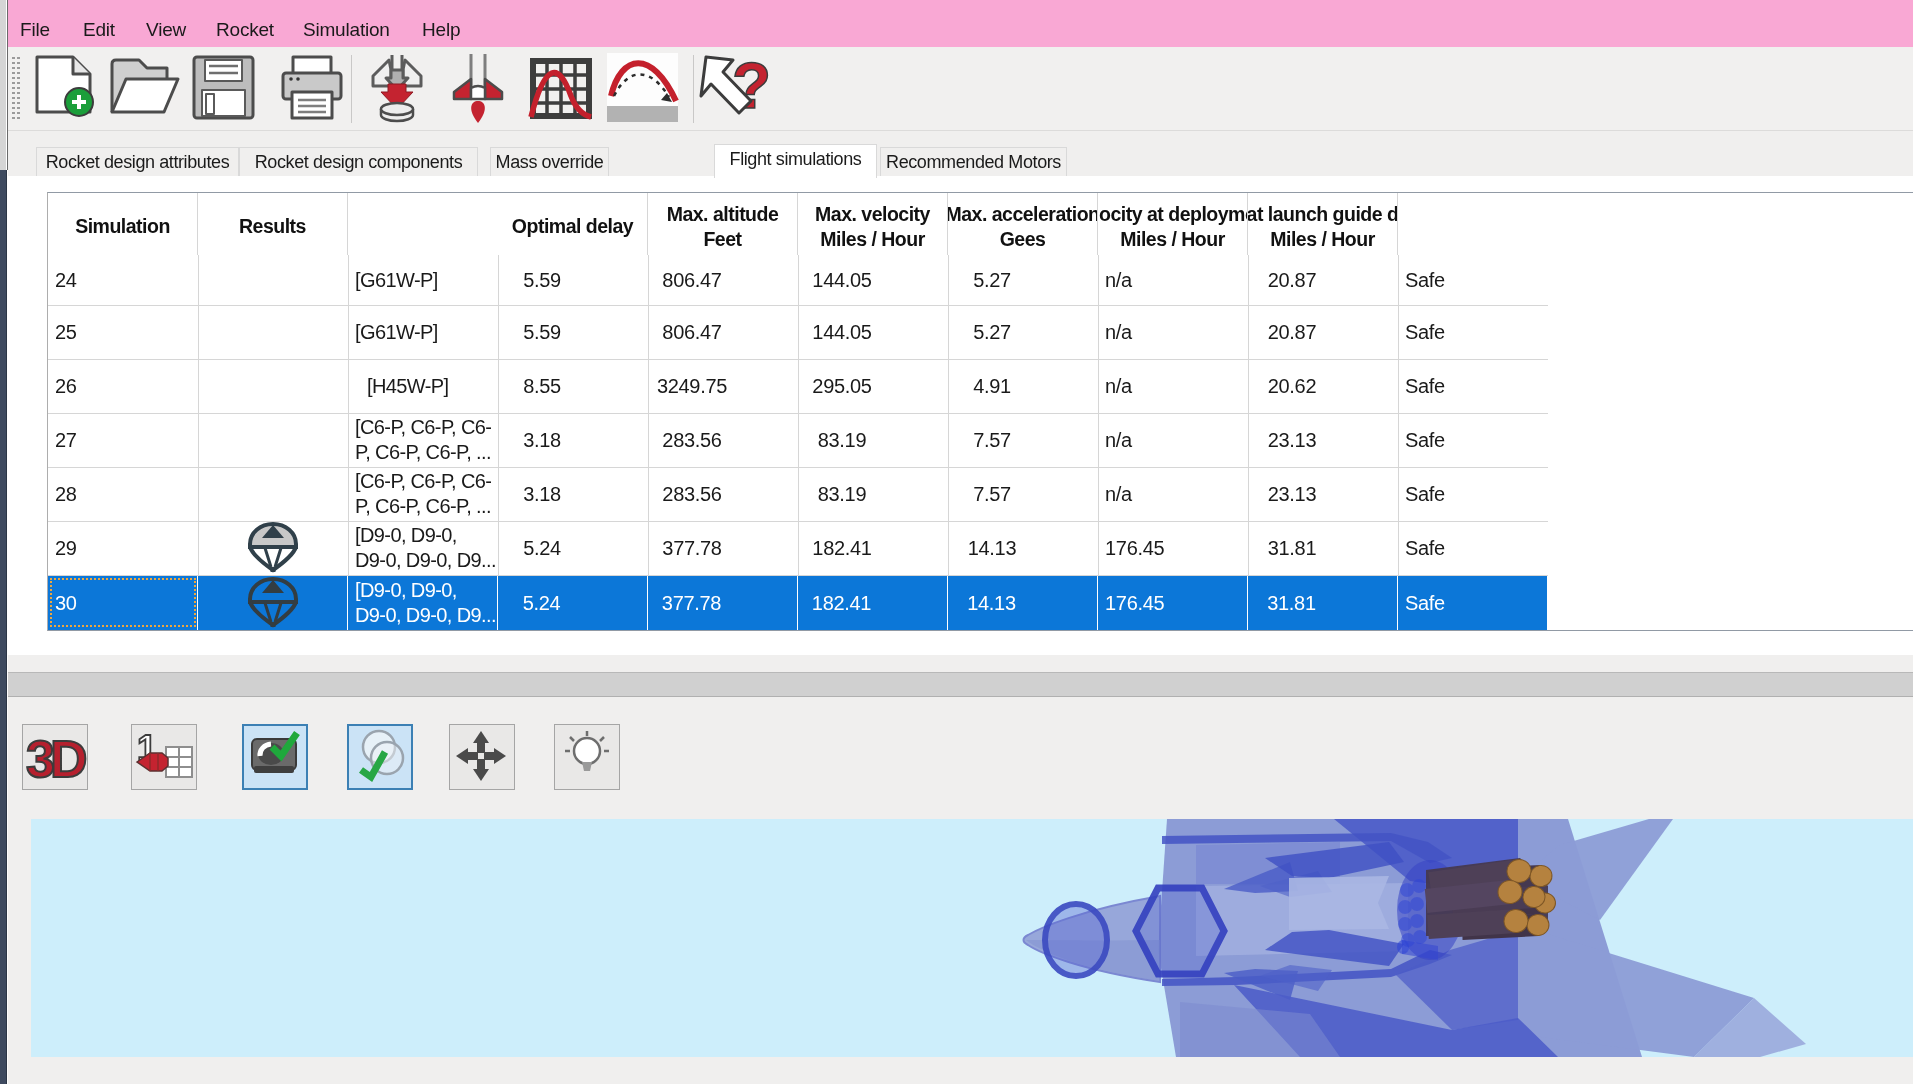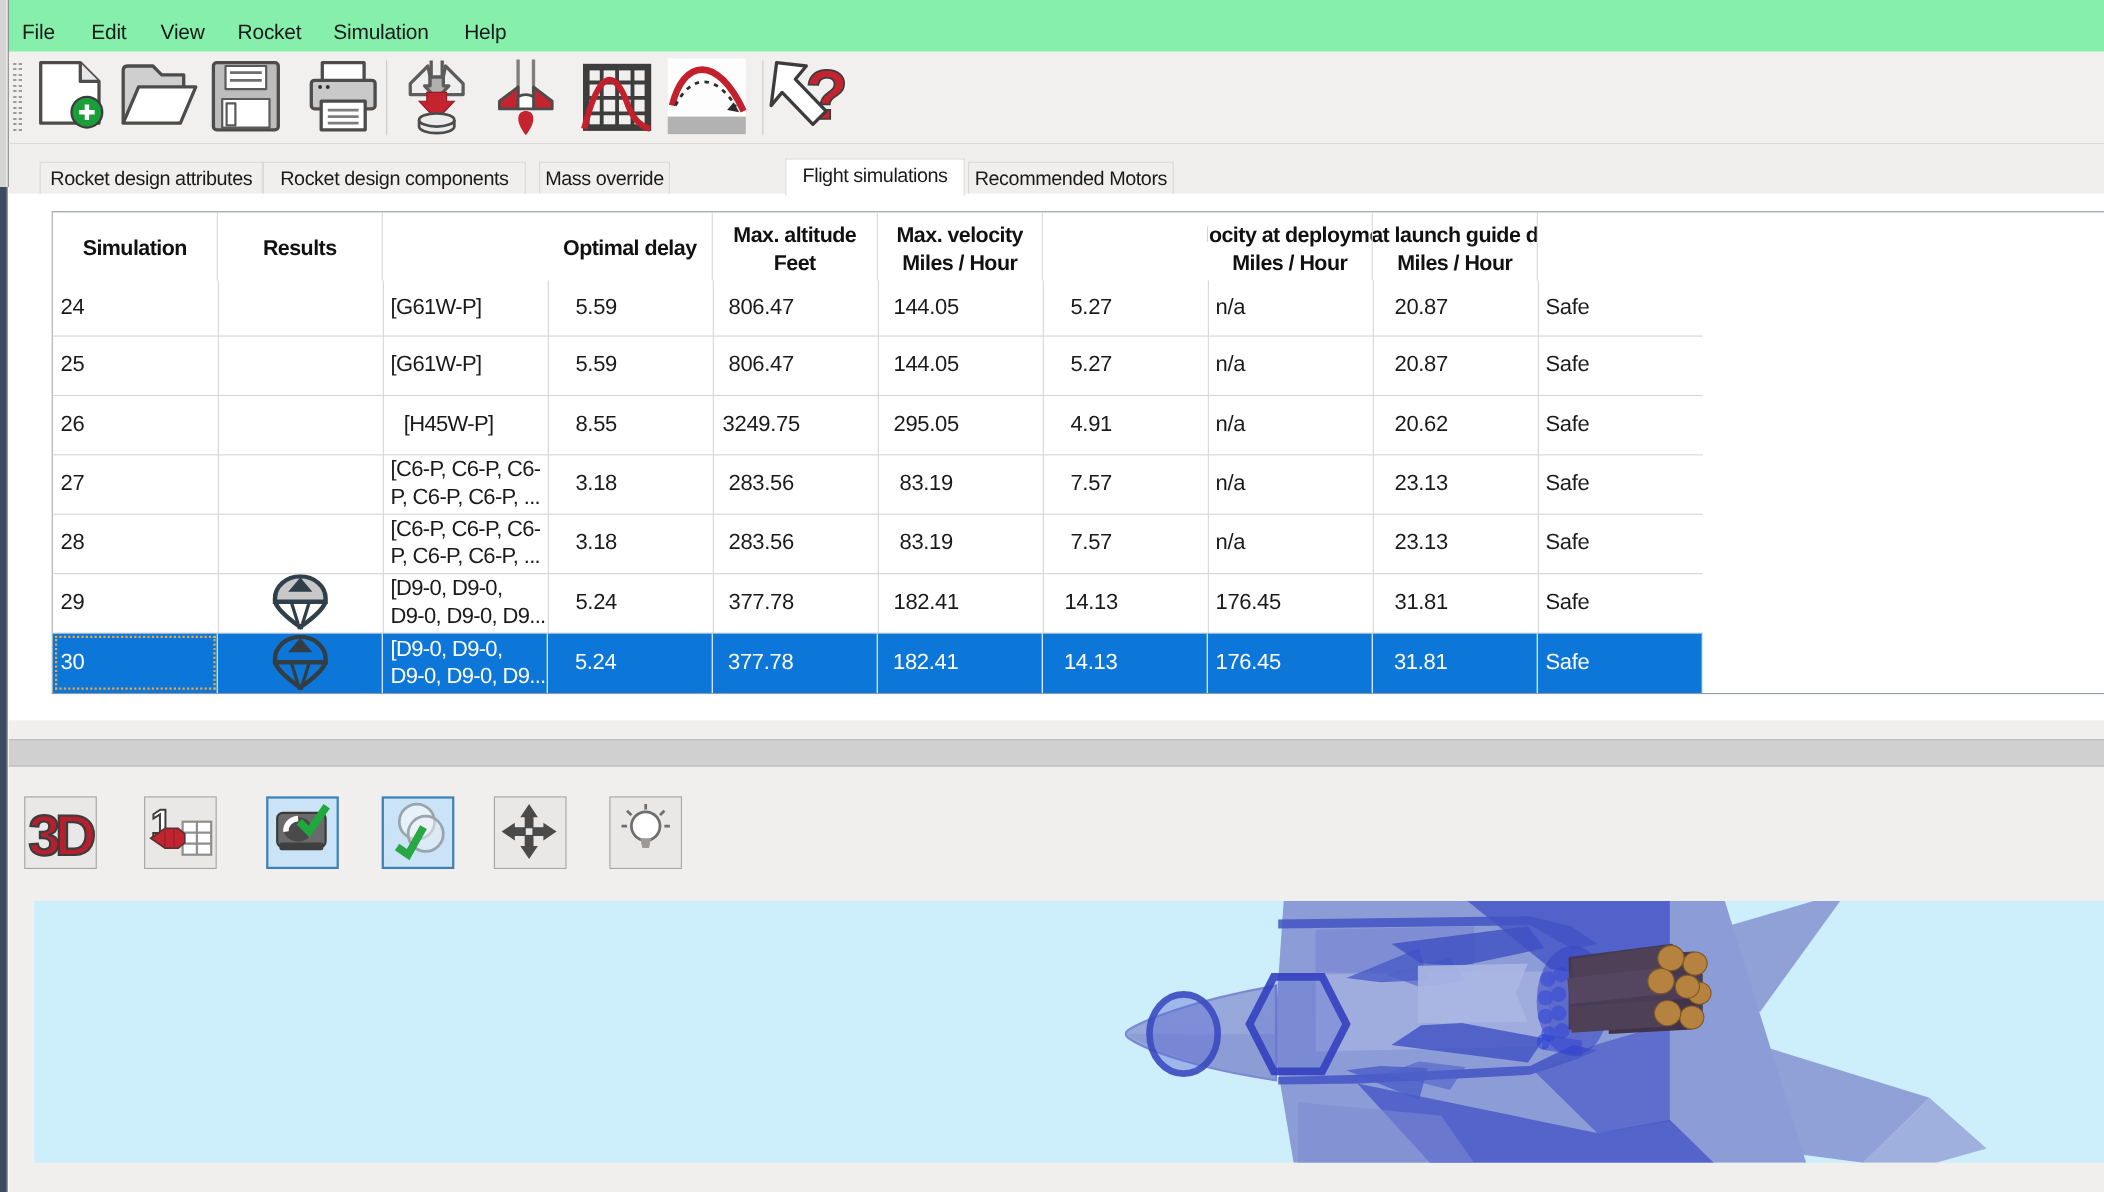--- a/index.html
+++ b/index.html
@@ -4,21 +4,21 @@
 <style>
 * { margin:0; padding:0; box-sizing:border-box; }
 html,body { width:1913px; height:1084px; overflow:hidden; }
 body { font-family:"Liberation Sans", sans-serif; background:#f0efee; position:relative; }
 .abs { position:absolute; }
 
 #lstrip-top { left:0; top:0; width:6px; height:170px; background:#d5d5d5; }
 #lstrip-bot { left:0; top:170px; width:6px; height:914px; background:#3e4a5f; }
 
 
-#menubar { left:8px; top:0; width:1905px; height:47px; background:#86efac; }
+#menubar { left:8px; top:0; width:1905px; height:47px; background:#f9a8d4; }
 #menubar .mi { position:absolute; top:19px; font-size:19px; color:#1a1a1a; letter-spacing:-0.2px; }
 
 #toolbar { left:8px; top:47px; width:1905px; height:84px; background:#f1f0ef; border-bottom:1px solid #dcdbda; }
 .grip { position:absolute; top:10px; width:3px; height:64px;
   background-image:repeating-linear-gradient(#9b9b9b 0 2px, transparent 2px 5px); }
 .tsep { position:absolute; top:8px; width:1px; height:68px; background:#c9c8c7; }
 
 #tabrow { left:8px; top:131px; width:1905px; height:45px; background:#f0efee; }
 .tab { position:absolute; top:16px; height:30px; background:#f0efee; border:1px solid #d9d9d9; border-bottom:none;
   font-size:18px; color:#1a1a1a; text-align:center; line-height:29px; letter-spacing:-0.4px; white-space:nowrap; overflow:hidden; }
@@ -162,20 +162,24 @@
 <div class="hcell" style="left:450px;width:150px;">
 <div class="single">Optimal delay</div>
 </div>
 <div class="hcell" style="left:600px;width:150px;">
 <div class="l1">Max. altitude</div>
         <div class="l2">Feet</div>
 </div>
 <div class="hcell" style="left:750px;width:150px;">
 <div class="l1">Max. velocity</div>
         <div class="l2">Miles / Hour</div>
+</div>
+<div class="hcell" style="left:900px;width:150px;">
+<div class="l1">Max. acceleration</div>
+        <div class="l2">Gees</div>
 </div>
 <div class="hcell" style="left:1050px;width:150px;">
 <div class="l1">Velocity at deployment</div>
         <div class="l2">Miles / Hour</div>
 </div>
 <div class="hcell" style="left:1200px;width:150px;">
 <div class="l1">at launch guide d</div>
         <div class="l2">Miles / Hour</div>
 </div>
 <div class="vline" style="left:150px;height:374px;"></div>

